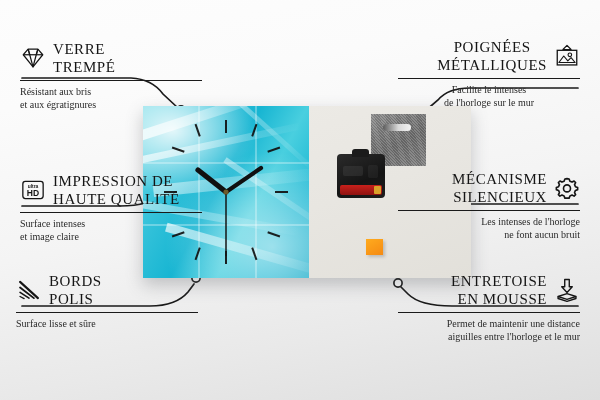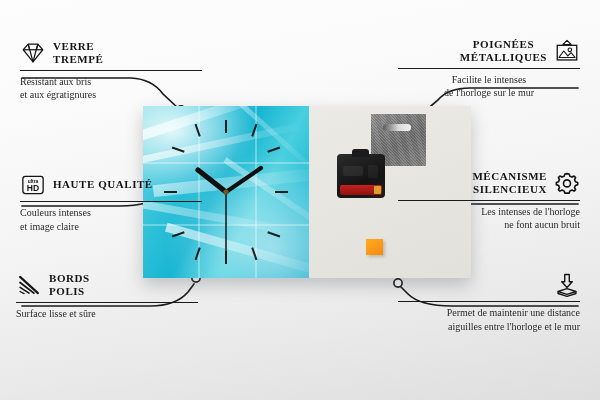--- a/index.html
+++ b/index.html
@@ -64,21 +64,21 @@
     background:linear-gradient(150deg,#ffab1e,#f58a12);
     box-shadow:2px 2px 3px rgba(0,0,0,.18);
   }
 
   
   .callout{position:absolute;width:182px;}
   .callout.right{text-align:right;}
   .chead{display:flex;align-items:center;gap:7px;}
   .callout.right .chead{justify-content:flex-end;}
   .ctitle{
-    font-size:11px;font-weight:bold;letter-spacing:.55px;color:#151515;
+    font-size:15px;font-weight:normal;letter-spacing:.55px;color:#151515;
     line-height:1.22;text-transform:uppercase;
   }
   .rule{height:1.4px;background:#1a1a1a;margin:3px 0 4px 0;}
   .cdesc{font-size:10px;color:#2a2a2a;line-height:1.32;}
   .ico{width:26px;height:26px;flex:0 0 26px;display:block;}
 
   #c-verre{left:20px;top:40px;}
   #c-impression{left:20px;top:172px;}
   #c-bords{left:16px;top:272px;}
   #c-poignees{left:398px;top:38px;text-align:center;}
@@ -186,26 +186,27 @@
   </div>
 
   <div class="callout left" id="c-impression">
     <div class="chead">
       <svg class="ico" viewBox="0 0 32 32">
         <rect x="3.5" y="5.5" width="25" height="21" rx="3" fill="none" stroke="#151515" stroke-width="1.6"></rect>
         <text x="16" y="14" font-family="Liberation Sans, sans-serif" font-size="6" font-weight="bold" text-anchor="middle" fill="#151515">ultra</text>
         <text x="16" y="23.5" font-family="Liberation Sans, sans-serif" font-size="10.5" font-weight="bold" text-anchor="middle" fill="#151515">HD</text>
       </svg>
       <div class="ctitle">
+        <div>IMPRESSION DE</div>
         <div>HAUTE QUALITÉ</div>
       </div>
     </div>
     <div class="rule"></div>
     <div class="cdesc">
-      <div>Couleurs intenses</div>
+      <div>Surface intenses</div>
       <div>et image claire</div>
     </div>
   </div>
 
   <div class="callout left" id="c-bords">
     <div class="chead">
       <svg class="ico" viewBox="0 0 32 32">
         <g stroke="#151515" stroke-linecap="round">
           <line x1="5" y1="6" x2="27" y2="26" stroke-width="2.6"></line>
           <line x1="5" y1="13" x2="22" y2="26" stroke-width="2.3"></line>
@@ -264,20 +265,24 @@
     </div>
     <div class="rule"></div>
     <div class="cdesc">
       <div>Les intenses de l'horloge</div>
       <div>ne font aucun bruit</div>
     </div>
   </div>
 
   <div class="callout right" id="c-entretoise">
     <div class="chead">
+      <div class="ctitle">
+        <div>ENTRETOISE</div>
+        <div>EN MOUSSE</div>
+      </div>
       <svg class="ico" viewBox="0 0 32 32">
         <g fill="none" stroke="#151515" stroke-width="1.7" stroke-linejoin="round">
           <path d="M13.2,3 L18.8,3 L18.8,12 L22.5,12 L16,19 L9.5,12 L13.2,12 Z"></path>
           <path d="M16,20.5 L27,24 L16,27.5 L5,24 Z"></path>
           <path d="M5,24 L5,26.5 L16,30 L27,26.5 L27,24"></path>
         </g>
       </svg>
     </div>
     <div class="rule"></div>
     <div class="cdesc">

